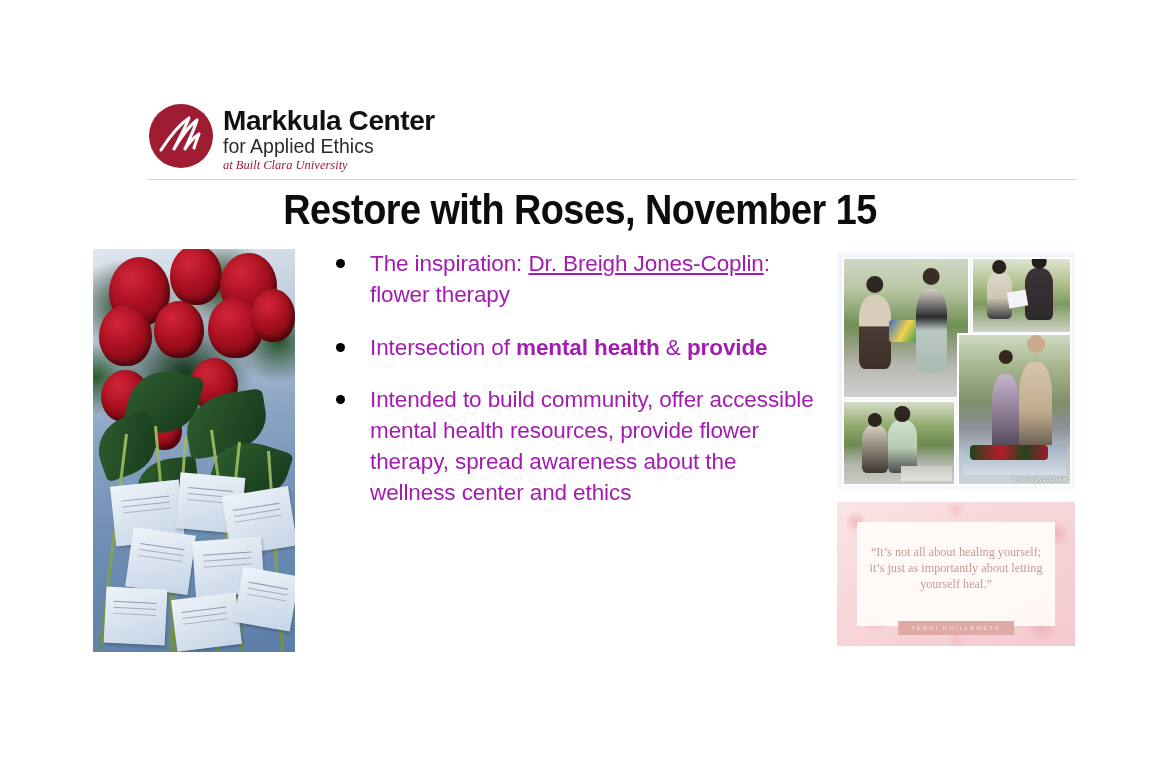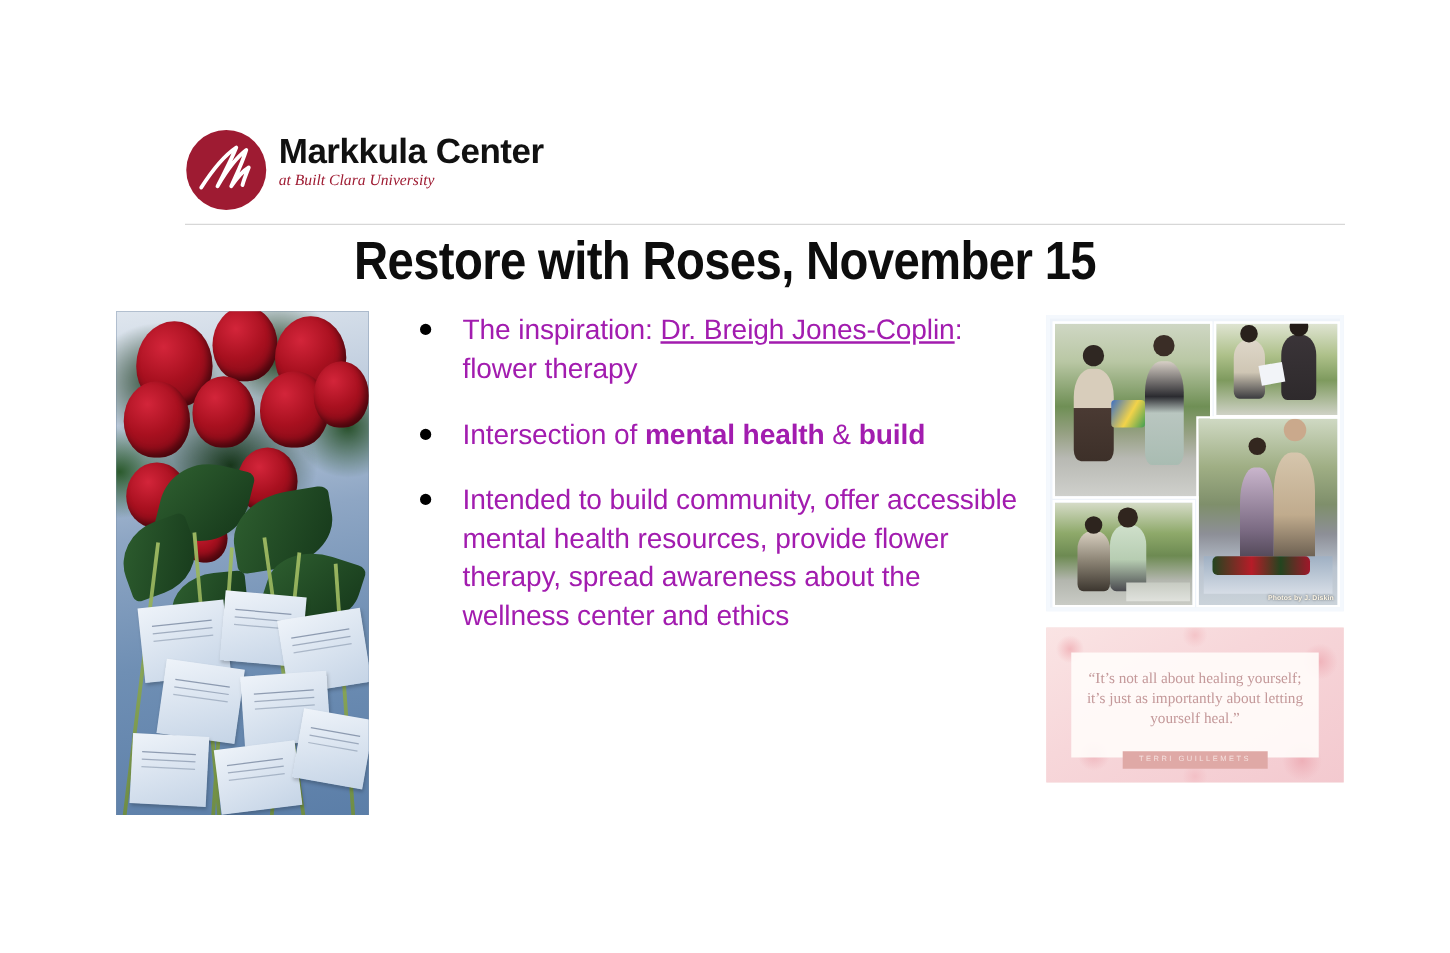--- a/index.html
+++ b/index.html
@@ -265,21 +265,21 @@
     letter-spacing: .1px;
     white-space: nowrap;
   }
 
   
   .quote-card {
     position: absolute;
     left: 837px;
     top: 502px;
     width: 238px;
-    height: 124px;
+    height: 144px;
     overflow: hidden;
     background: #f6d9d9;
   }
   .quote-bg {
     position: absolute; inset: 0;
     background:
       radial-gradient(circle 16px at 8% 14%, #f2b8bd 0%, rgba(242,184,189,0) 70%),
       radial-gradient(circle 20px at 92% 22%, #f0b4bb 0%, rgba(240,180,187,0) 72%),
       radial-gradient(circle 18px at 16% 82%, #efb6bd 0%, rgba(239,182,189,0) 72%),
       radial-gradient(circle 22px at 86% 86%, #eeb0b8 0%, rgba(238,176,184,0) 72%),
@@ -326,39 +326,40 @@
 
   <div class="logo-block">
     <div class="logo-mark">
       <svg viewBox="0 0 66 66" width="66" height="66" aria-hidden="true">
         <circle cx="33" cy="33" r="32" fill="#9e1b32"></circle>
         <path d="M13 47 C22 33 32 21 41 15 C37 25 31 36 26 46 C33 34 41 23 49 17 C46 27 41 37 37 46 C41 40 46 34 51 31 C49 36 47 41 46 45" fill="none" stroke="#ffffff" stroke-width="3.1" stroke-linecap="round" stroke-linejoin="round"></path>
       </svg>
     </div>
     <div class="logo-words">
       <div class="logo-line1">Markkula Center</div>
+      <div class="logo-line2">for Applied Ethics</div>
       <div class="logo-line3">at Built Clara University</div>
     </div>
   </div>
 
 </div>
 <div class="header-rule"></div>
 
 <div class="slide-title">Restore with Roses, November 15</div>
 
 <div class="bullets">
 
   <div class="bullet">
     <span class="bullet-dot"></span>
     <span class="bullet-text"><span>The inspiration: </span><u>Dr. Breigh Jones-Coplin</u><span>: flower therapy</span></span>
   </div>
 
   <div class="bullet">
     <span class="bullet-dot"></span>
-    <span class="bullet-text"><span>Intersection of </span><b>mental health</b><span> &amp; </span><b>build</b></span>
+    <span class="bullet-text"><span>Intersection of </span><b>mental health</b><span> &amp; </span><b>provide</b></span>
   </div>
 
   <div class="bullet">
     <span class="bullet-dot"></span>
     <span class="bullet-text">Intended to build community, offer accessible mental health resources, provide flower therapy, spread awareness about the wellness center and ethics</span>
   </div>
 
 </div>
 
 <div class="photo-roses">

